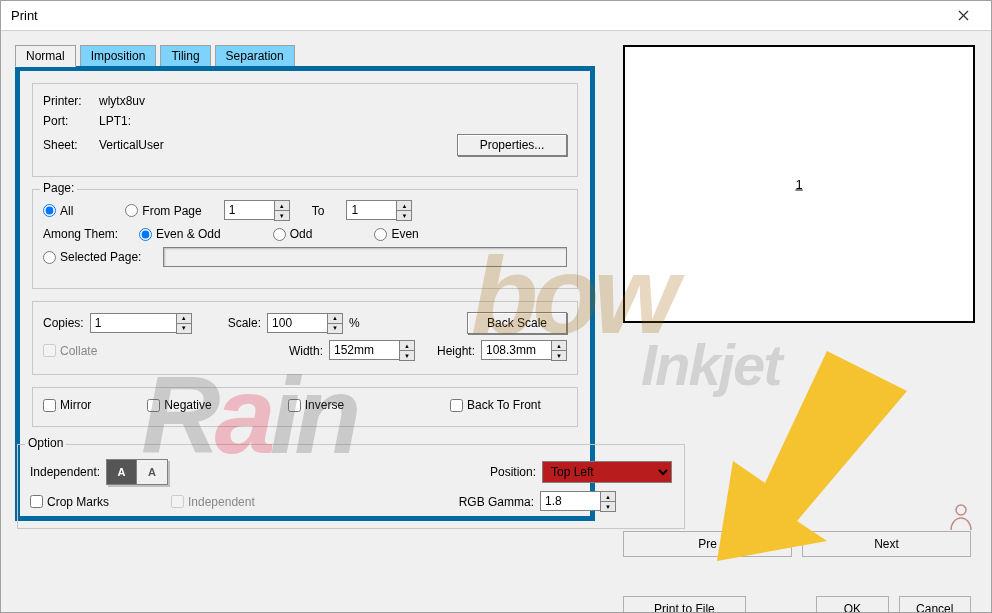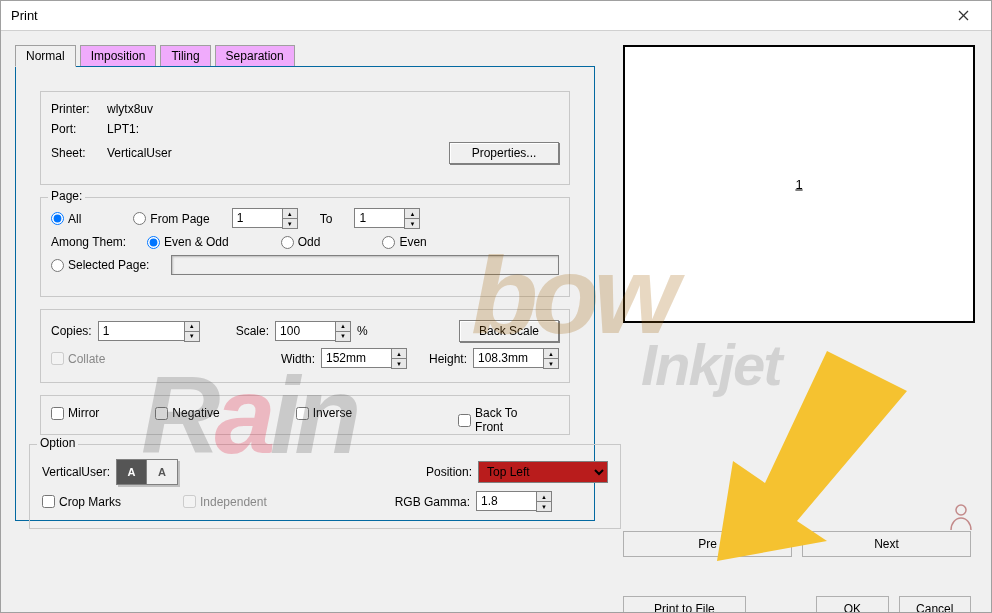--- a/index.html
+++ b/index.html
@@ -42,32 +42,32 @@
     left: 14px; top: 14px;
     width: 580px;
   }
   .tabs {
     display: flex;
     gap: 0;
     margin-bottom: -1px;
   }
   .tab {
     border: 1px solid #a0a0a0;
-    background: #f0abfc;
+    background: #7dd3fc;
     padding: 3px 10px;
     font-size: 12px;
     margin-right: 4px;
     position: relative;
     cursor: pointer;
   }
   .tab.first { background: #f0f0f0; border-bottom: 1px solid #f0f0f0; z-index: 2; }
   .tab-panel {
-    border: 1px solid #0369a1;
-    background: #f0f0f0;
-    padding: 24px;
+    border: 5px solid #0369a1;
+    background: #f0f0f0;
+    padding: 12px;
     height: 455px;
     position: relative;
   }
   .groupbox {
     border: 1px solid #c8c8c8;
     padding: 10px 10px 10px 10px;
     margin-bottom: 12px;
     position: relative;
     background: #f0f0f0;
   }
@@ -125,23 +125,23 @@
   .orient-btns .ob {
     width: 30px; height: 24px;
     display: flex; align-items: center; justify-content: center;
     font-size: 11px; font-weight: bold;
     cursor: pointer;
   }
   .ob.port { background: #555; color: #fff; border-right: 1px solid #808080; }
   .ob.land { background: #f0f0f0; color: #555; }
   .option-box {
     position: absolute;
-    left: 14px;
+    left: 2px;
     bottom: -8px;
-    width: 592px;
+    width: 668px;
     border: 1px solid #c8c8c8;
     padding: 14px 12px 10px 12px;
   }
   .option-box .legend {
     position: absolute; top: -9px; left: 7px;
     background: #f0f0f0; padding: 0 3px;
   }
   .preview {
     position: absolute;
     left: 622px; top: 14px;
@@ -352,21 +352,21 @@
               <input type="checkbox" style="">
               <span>Back To Front</span>
             </label>
         </div>
 
       </div>
 
       <div class="option-box">
         <span class="legend">Option</span>
         <div class="row">
-          <span>VerticalUser:</span>
+          <span>Independent:</span>
           <div class="orient-btns">
             <div class="ob port">A</div>
             <div class="ob land">A</div>
           </div>
           <div style="flex:1"></div>
           <span>Position:</span>
           <select class="txt" style="width:130px;">
             <option>Top Left</option>
           </select>
         </div>

